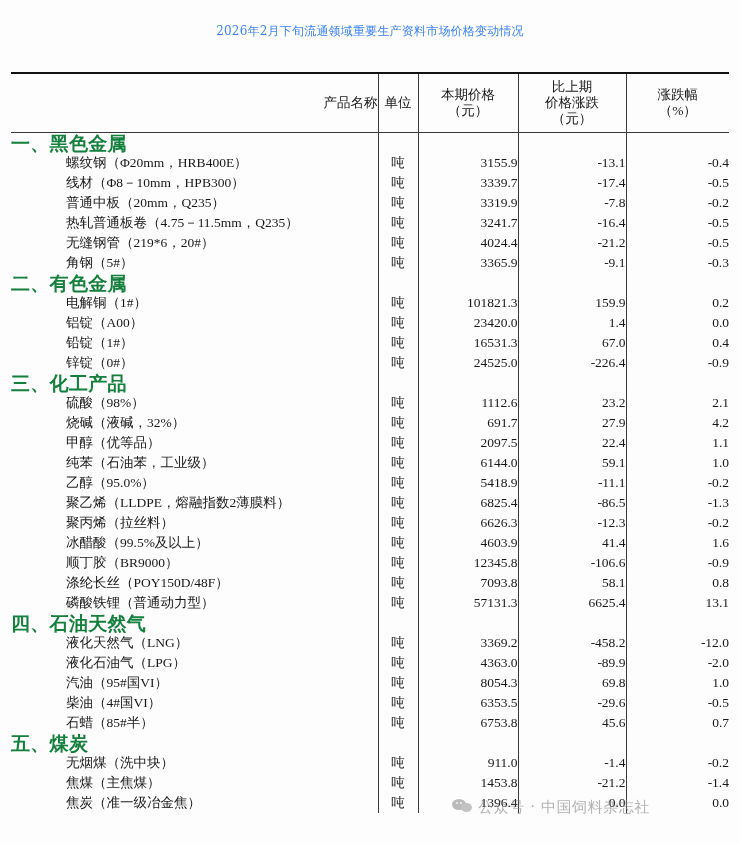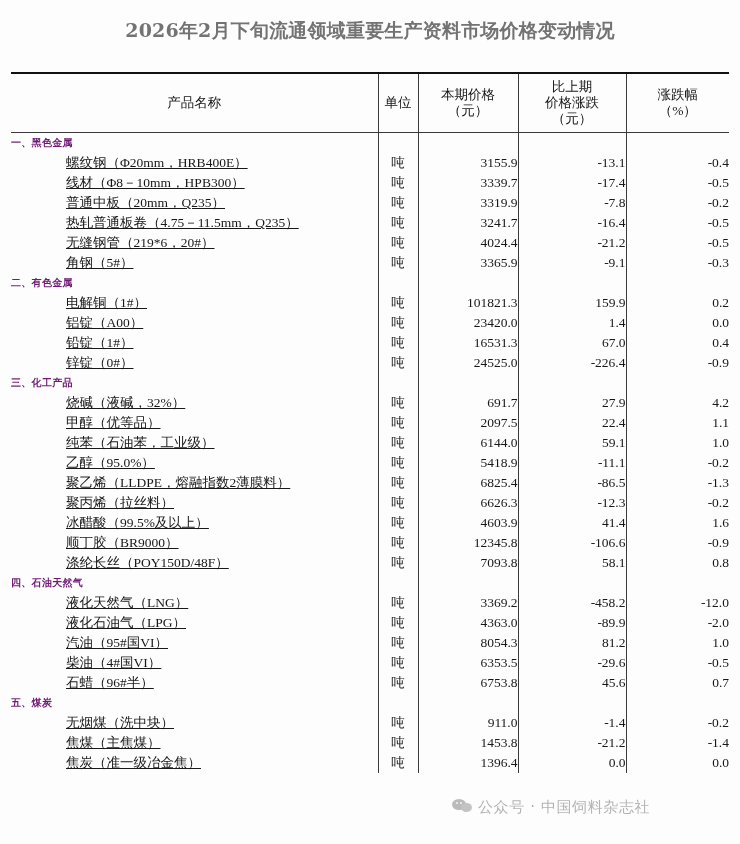--- a/index.html
+++ b/index.html
@@ -28,24 +28,24 @@
     top: 0;
     left: 0;
     width: 740px;
     height: 62px;
     display: flex;
     align-items: center;
     justify-content: center;
   }
   .doc-title {
     font-family: "DejaVu Serif", "Liberation Serif", serif;
-    font-weight: bold;
-    font-size: 19px;
+    font-weight: normal;
+    font-size: 12px;
     letter-spacing: 0.2px;
-    color: #737373;
+    color: #3b82f6;
     white-space: nowrap;
     text-align: center;
     filter: blur(0.12px);
   }
 
   
   .table-zone {
     position: absolute;
     left: 11px;
     top: 72px;
@@ -85,21 +85,21 @@
   tr.head-row td {
     height: 58px;
     text-align: center;
     font-size: 13.5px;
     line-height: 1.18;
     color: #151515;
     border-right: 1.1px solid #3a3a3a;
     filter: blur(0.1px);
   }
   tr.head-row td.col-pct { border-right: 0; margin-top: 40px; }
-  tr.head-row td.col-name { text-align: center; }
+  tr.head-row td.col-name { text-align: right; }
   .hdr-line { display: block; }
 
   
   tr.data-row td,
   tr.section-row td {
     height: 20px;
     line-height: 20px;
     border-right: 1.1px solid #3a3a3a;
     font-size: 13.5px;
     color: #181818;
@@ -107,32 +107,32 @@
   }
   tr.data-row td.col-pct,
   tr.section-row td.col-pct { border-right: 0; }
 
   td.col-name {
     text-align: left;
     padding-left: 14px;
     white-space: nowrap;
     overflow: hidden;
   }
-  td.col-name.indent { padding-left: 55px; text-decoration: underline; }
+  td.col-name.indent { padding-left: 55px; }
   td.col-unit { text-align: center; }
   td.col-price,
   td.col-chg,
   td.col-pct { text-align: right; padding-right: 13px; }
 
   tr.section-row td.col-name {
     font-weight: bold;
     font-family: "DejaVu Serif", "Liberation Serif", serif;
-    font-size: 10px;
+    font-size: 19px;
     letter-spacing: 0.3px;
-    color: #701a75;
+    color: #15803d;
   }
 
   
   .watermark {
     position: absolute;
     left: 452px;
     top: 798px;
     display: flex;
     gap: 4px;
     opacity: 0.58;
@@ -296,20 +296,27 @@
             <td class="col-pct">-0.9</td>
           </tr>
           <tr class="section-row">
             <td class="col-name">三、化工产品</td>
             <td class="col-unit"></td>
             <td class="col-price"></td>
             <td class="col-chg"></td>
             <td class="col-pct"></td>
           </tr>
           <tr class="data-row">
+            <td class="col-name indent">硫酸（98%）</td>
+            <td class="col-unit">吨</td>
+            <td class="col-price">1112.6</td>
+            <td class="col-chg">23.2</td>
+            <td class="col-pct">2.1</td>
+          </tr>
+          <tr class="data-row">
             <td class="col-name indent">烧碱（液碱，32%）</td>
             <td class="col-unit">吨</td>
             <td class="col-price">691.7</td>
             <td class="col-chg">27.9</td>
             <td class="col-pct">4.2</td>
           </tr>
           <tr class="data-row">
             <td class="col-name indent">甲醇（优等品）</td>
             <td class="col-unit">吨</td>
             <td class="col-price">2097.5</td>
@@ -357,20 +364,27 @@
             <td class="col-price">12345.8</td>
             <td class="col-chg">-106.6</td>
             <td class="col-pct">-0.9</td>
           </tr>
           <tr class="data-row">
             <td class="col-name indent">涤纶长丝（POY150D/48F）</td>
             <td class="col-unit">吨</td>
             <td class="col-price">7093.8</td>
             <td class="col-chg">58.1</td>
             <td class="col-pct">0.8</td>
+          </tr>
+          <tr class="data-row">
+            <td class="col-name indent">磷酸铁锂（普通动力型）</td>
+            <td class="col-unit">吨</td>
+            <td class="col-price">57131.3</td>
+            <td class="col-chg">6625.4</td>
+            <td class="col-pct">13.1</td>
           </tr>
           <tr class="section-row">
             <td class="col-name">四、石油天然气</td>
             <td class="col-unit"></td>
             <td class="col-price"></td>
             <td class="col-chg"></td>
             <td class="col-pct"></td>
           </tr>
           <tr class="data-row">
             <td class="col-name indent">液化天然气（LNG）</td>
@@ -383,32 +397,32 @@
             <td class="col-name indent">液化石油气（LPG）</td>
             <td class="col-unit">吨</td>
             <td class="col-price">4363.0</td>
             <td class="col-chg">-89.9</td>
             <td class="col-pct">-2.0</td>
           </tr>
           <tr class="data-row">
             <td class="col-name indent">汽油（95#国VI）</td>
             <td class="col-unit">吨</td>
             <td class="col-price">8054.3</td>
-            <td class="col-chg">81.2</td>
+            <td class="col-chg">69.8</td>
             <td class="col-pct">1.0</td>
           </tr>
           <tr class="data-row">
             <td class="col-name indent">柴油（4#国VI）</td>
             <td class="col-unit">吨</td>
             <td class="col-price">6353.5</td>
             <td class="col-chg">-29.6</td>
             <td class="col-pct">-0.5</td>
           </tr>
           <tr class="data-row">
-            <td class="col-name indent">石蜡（96#半）</td>
+            <td class="col-name indent">石蜡（85#半）</td>
             <td class="col-unit">吨</td>
             <td class="col-price">6753.8</td>
             <td class="col-chg">45.6</td>
             <td class="col-pct">0.7</td>
           </tr>
           <tr class="section-row">
             <td class="col-name">五、煤炭</td>
             <td class="col-unit"></td>
             <td class="col-price"></td>
             <td class="col-chg"></td>

